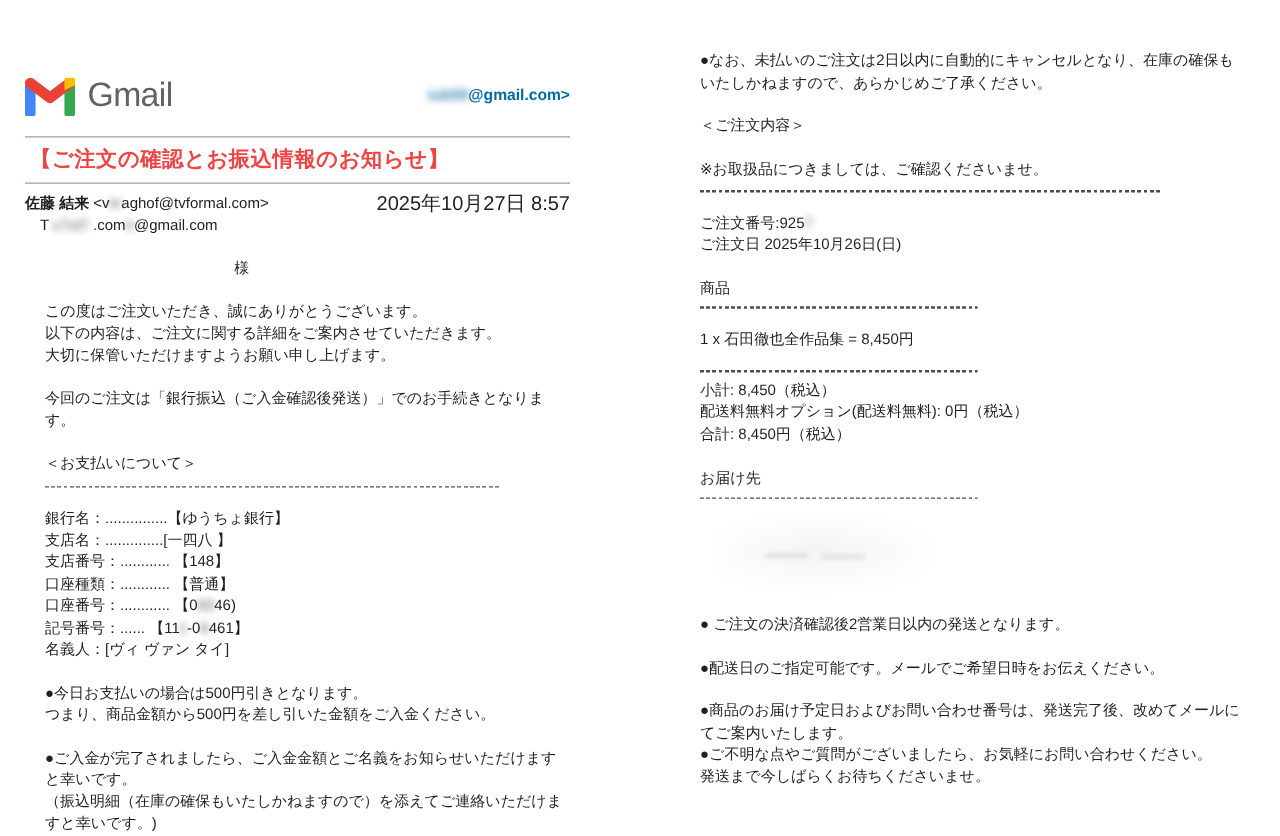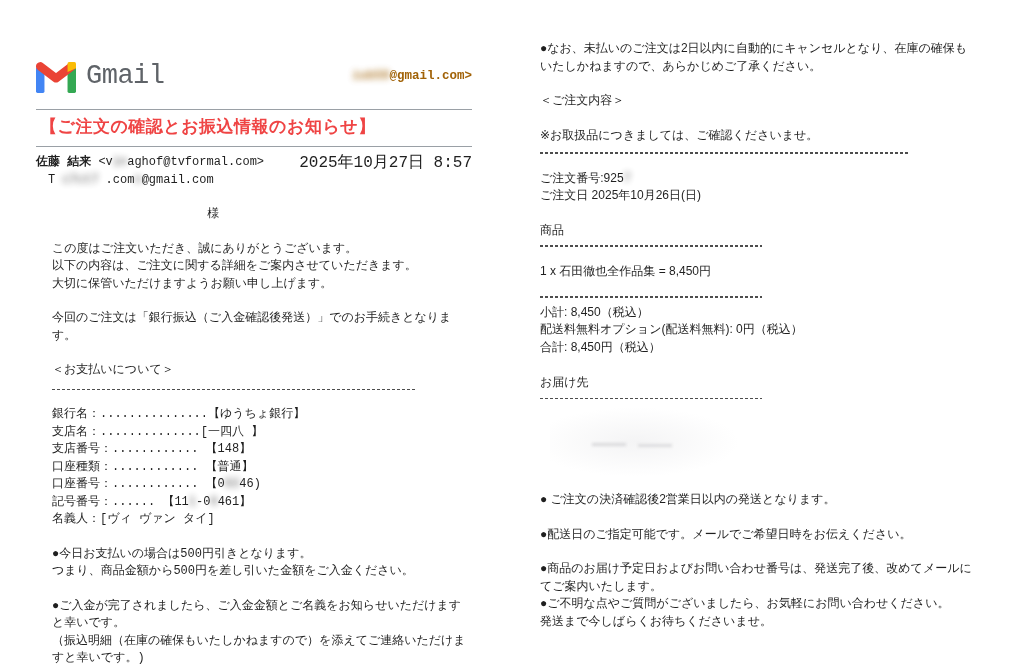--- a/index.html
+++ b/index.html
@@ -4,29 +4,29 @@
 <style>
   * { margin:0; padding:0; box-sizing:border-box; }
   html,body { background:#ffffff; }
   .page {
     position:relative; width:1024px; height:669px; background:#ffffff;
     overflow:hidden;
     font-family:"Liberation Sans","DejaVu Sans",sans-serif;
     color:#1f1f1f;
   }
   .col { position:absolute; font-size:12px; line-height:17.5px; }
-  .col-left  { left:36px; top:58px;  width:436px;font-family:Liberation Mono, monospace; }
-  .col-right { left:540px; top:40px; width:434px; }
+  .col-left  { left:20px; top:58px;  width:436px; }
+  .col-right { left:560px; top:40px; width:434px; }
 
   
   .header-row { display:flex; justify-content:space-between; align-items:center; height:38px; }
   .gmail-logo { display:flex; align-items:center; gap:10px; }
   .gmail-logo svg { display:block; }
   .logo-text { font-size:27px; color:#5f6368; letter-spacing:-0.5px; }
-  .account { font-size:12.5px; font-weight:bold; color:#a16207; white-space:nowrap; }
+  .account { font-size:12.5px; font-weight:bold; color:#0369a1; white-space:nowrap; }
 
   .hr { border:none; border-top:1px solid #9aa0a6; margin-top:13px; }
   .subject { font-size:17px; font-weight:bold; color:#ef4444; margin:9px 0 9px 4px; letter-spacing:0.5px; }
 
   .meta { display:flex; justify-content:space-between; margin-top:7px; }
   .from-line .sender-name { font-weight:bold; }
   .to-line { margin-top:0.5px;margin-left:12px; }
   .date { font-size:16px; white-space:nowrap; padding-top:1px; }
 
   

